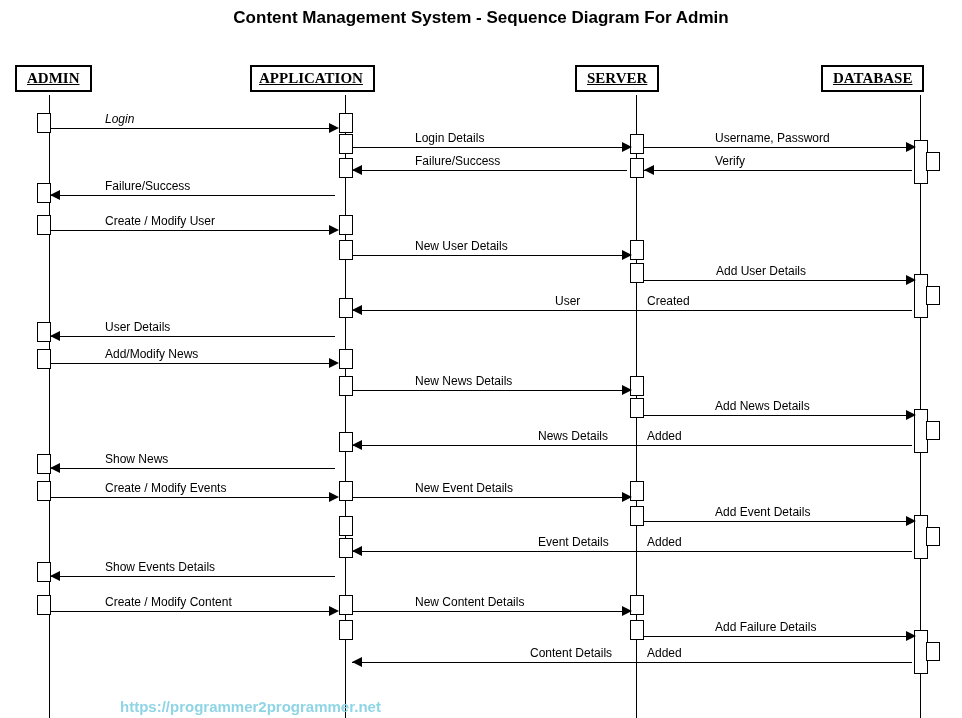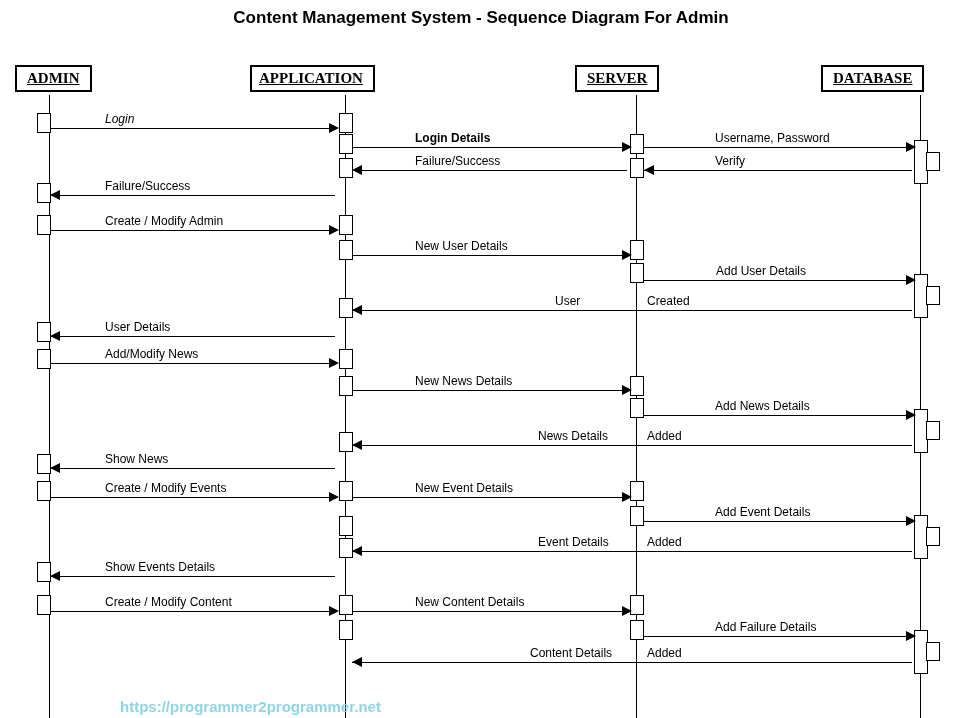--- a/index.html
+++ b/index.html
@@ -140,41 +140,41 @@
 <div class="activation" style="left:926px; top:527px; height:17px;"></div>
 <div class="activation" style="left:914px; top:630px; height:42px;"></div>
 <div class="activation" style="left:926px; top:642px; height:17px;"></div>
 
 <div class="arrow-line" style="left:50px; top:128px; width:285px;"></div>
 <div class="arrow-head-right" style="left:329px; top:123px;"></div>
 <div class="msg-label" style="left:105px; top:112px;font-style:italic;">Login</div>
 
 <div class="arrow-line" style="left:352px; top:147px; width:275px;"></div>
 <div class="arrow-head-right" style="left:622px; top:142px;"></div>
-<div class="msg-label" style="left:415px; top:131px;font-weight:bold;">Login Details</div>
+<div class="msg-label" style="left:415px; top:131px;">Login Details</div>
 
 <div class="arrow-line" style="left:644px; top:147px; width:268px;"></div>
 <div class="arrow-head-right" style="left:906px; top:142px;"></div>
 <div class="msg-label" style="left:715px; top:131px;">Username, Password</div>
 
 <div class="arrow-line" style="left:644px; top:170px; width:268px;"></div>
 <div class="arrow-head-left" style="left:644px; top:165px;"></div>
 <div class="msg-label" style="left:715px; top:154px;">Verify</div>
 
 <div class="arrow-line" style="left:352px; top:170px; width:275px;"></div>
 <div class="arrow-head-left" style="left:352px; top:165px;"></div>
 <div class="msg-label" style="left:415px; top:154px;">Failure/Success</div>
 
 <div class="arrow-line" style="left:50px; top:195px; width:285px;"></div>
 <div class="arrow-head-left" style="left:50px; top:190px;"></div>
 <div class="msg-label" style="left:105px; top:179px;">Failure/Success</div>
 
 <div class="arrow-line" style="left:50px; top:230px; width:285px;"></div>
 <div class="arrow-head-right" style="left:329px; top:225px;"></div>
-<div class="msg-label" style="left:105px; top:214px;">Create / Modify Admin</div>
+<div class="msg-label" style="left:105px; top:214px;">Create / Modify User</div>
 
 <div class="arrow-line" style="left:352px; top:255px; width:275px;"></div>
 <div class="arrow-head-right" style="left:622px; top:250px;"></div>
 <div class="msg-label" style="left:415px; top:239px;">New User Details</div>
 
 <div class="arrow-line" style="left:644px; top:280px; width:268px;"></div>
 <div class="arrow-head-right" style="left:906px; top:275px;"></div>
 <div class="msg-label" style="left:716px; top:264px;text-align:right;">Add User Details</div>
 
 <div class="arrow-line" style="left:352px; top:310px; width:560px;"></div>

